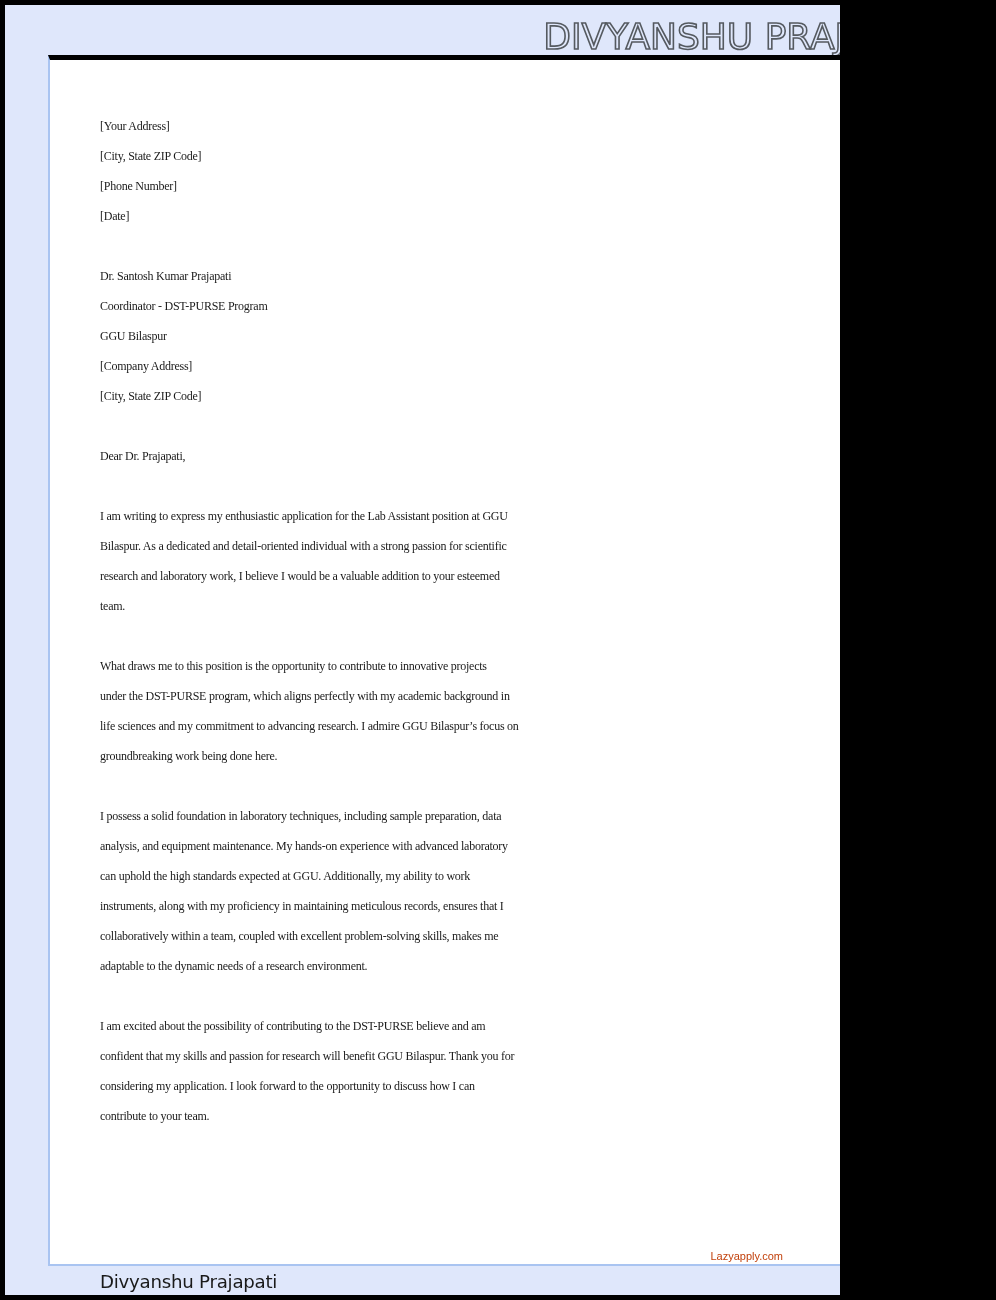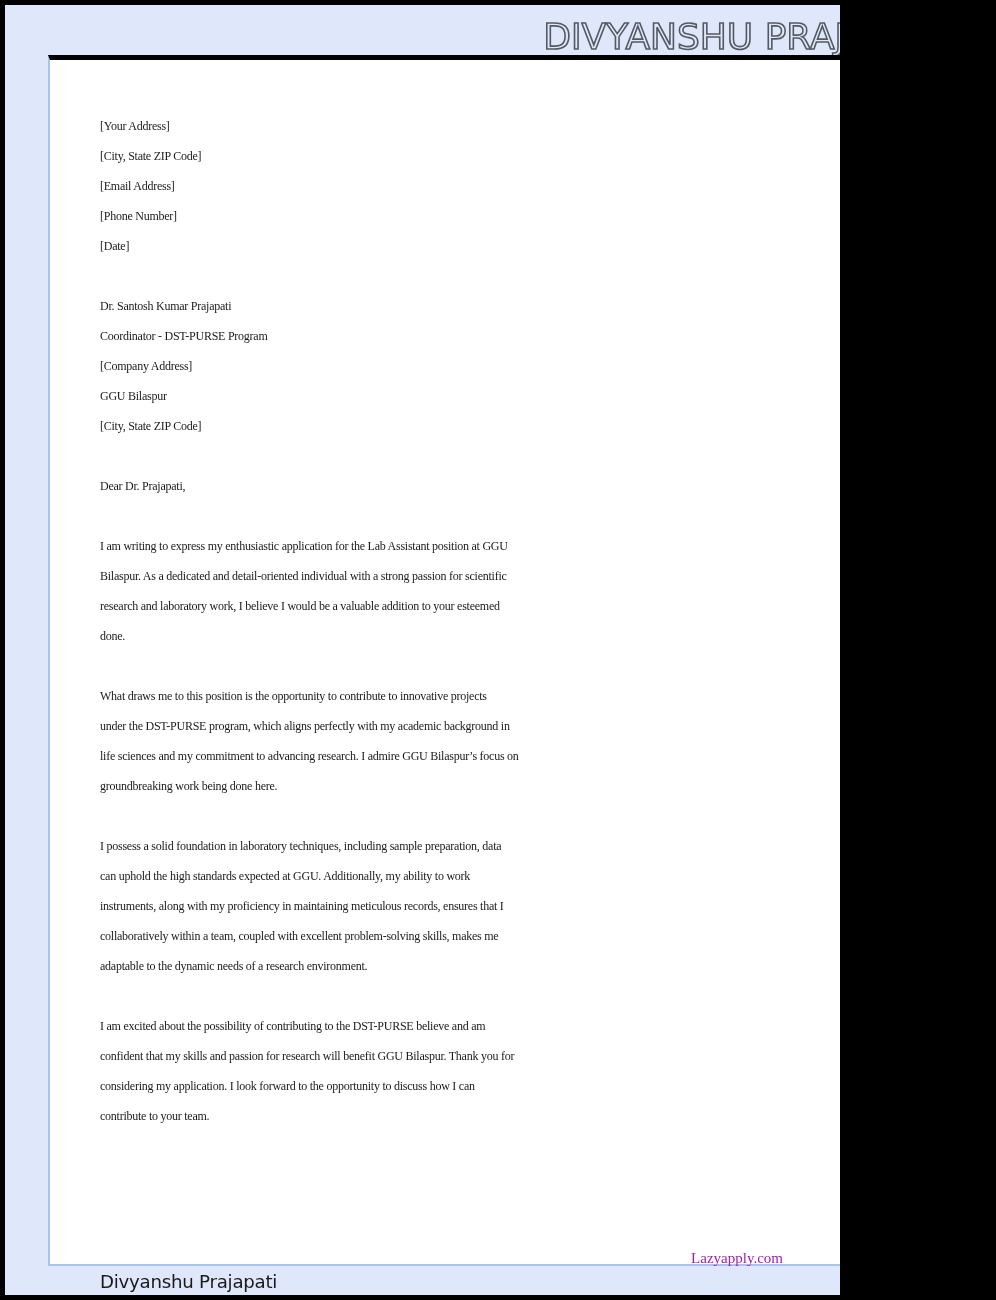--- a/index.html
+++ b/index.html
@@ -58,23 +58,23 @@
       letter-spacing: -0.25px;
       margin-top: 13px;
     }
     .block { margin: 0 0 30px 0; }
     .line { display: block; white-space: nowrap; }
     .para { margin: 0 0 30px 0; }
     .watermark {
       position: absolute;
       right: 57px;
       top: 1245px;
-      font-family: Liberation Serif, serif;
-      font-size: 15px;
-      color: #a21caf;
+      font-family: Liberation Sans, sans-serif;
+      font-size: 11px;
+      color: #c2410c;
     }
     .signature-name {
       position: absolute;
       left: 95px;
       top: 1262px;
       font-family: "DejaVu Sans", sans-serif;
       font-size: 18.2px;
       line-height: 30px;
       color: #1a1a1a;
       letter-spacing: -0.25px;
@@ -85,51 +85,51 @@
 
 <div class="page">
   <div class="header-name">DIVYANSHU PRAJAPATI</div>
 
   <div class="card"></div>
 
   <div class="letter">
     <div class="block">
       <span class="line">[Your Address]</span>
       <span class="line">[City, State ZIP Code]</span>
-      <span class="line">[Email Address]</span>
       <span class="line">[Phone Number]</span>
       <span class="line">[Date]</span>
     </div>
 
     <div class="block">
       <span class="line">Dr. Santosh Kumar Prajapati</span>
       <span class="line">Coordinator - DST-PURSE Program</span>
+      <span class="line">GGU Bilaspur</span>
       <span class="line">[Company Address]</span>
-      <span class="line">GGU Bilaspur</span>
       <span class="line">[City, State ZIP Code]</span>
     </div>
 
     <div class="block">Dear Dr. Prajapati,</div>
 
     <div class="para">
       <span class="line">I am writing to express my enthusiastic application for the Lab Assistant position at GGU</span>
       <span class="line">Bilaspur. As a dedicated and detail-oriented individual with a strong passion for scientific</span>
       <span class="line">research and laboratory work, I believe I would be a valuable addition to your esteemed</span>
-      <span class="line">done.</span>
+      <span class="line">team.</span>
     </div>
 
     <div class="para">
       <span class="line">What draws me to this position is the opportunity to contribute to innovative projects</span>
       <span class="line">under the DST-PURSE program, which aligns perfectly with my academic background in</span>
       <span class="line">life sciences and my commitment to advancing research. I admire GGU Bilaspur’s focus on</span>
       <span class="line">groundbreaking work being done here.</span>
     </div>
 
     <div class="para">
       <span class="line">I possess a solid foundation in laboratory techniques, including sample preparation, data</span>
+      <span class="line">analysis, and equipment maintenance. My hands-on experience with advanced laboratory</span>
       <span class="line">can uphold the high standards expected at GGU. Additionally, my ability to work</span>
       <span class="line">instruments, along with my proficiency in maintaining meticulous records, ensures that I</span>
       <span class="line">collaboratively within a team, coupled with excellent problem-solving skills, makes me</span>
       <span class="line">adaptable to the dynamic needs of a research environment.</span>
     </div>
 
     <div class="para">
       <span class="line">I am excited about the possibility of contributing to the DST-PURSE believe and am</span>
       <span class="line">confident that my skills and passion for research will benefit GGU Bilaspur. Thank you for</span>
       <span class="line">considering my application. I look forward to the opportunity to discuss how I can</span>

